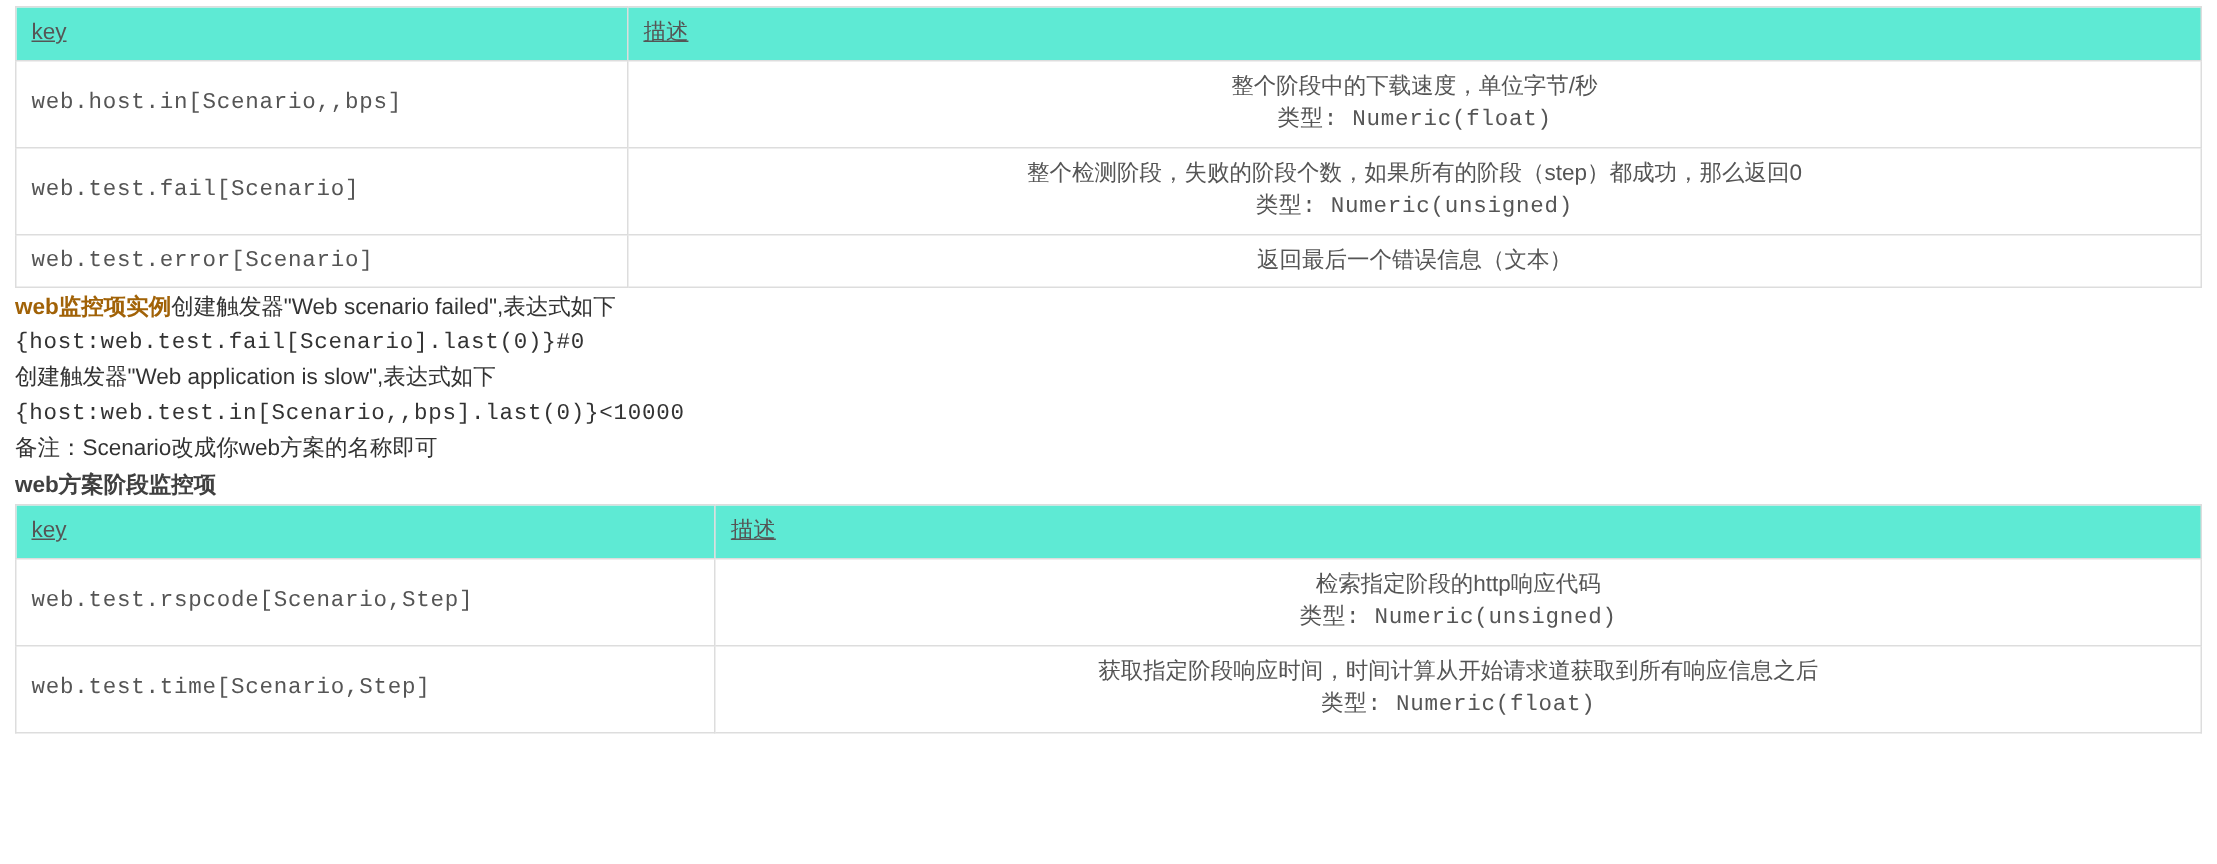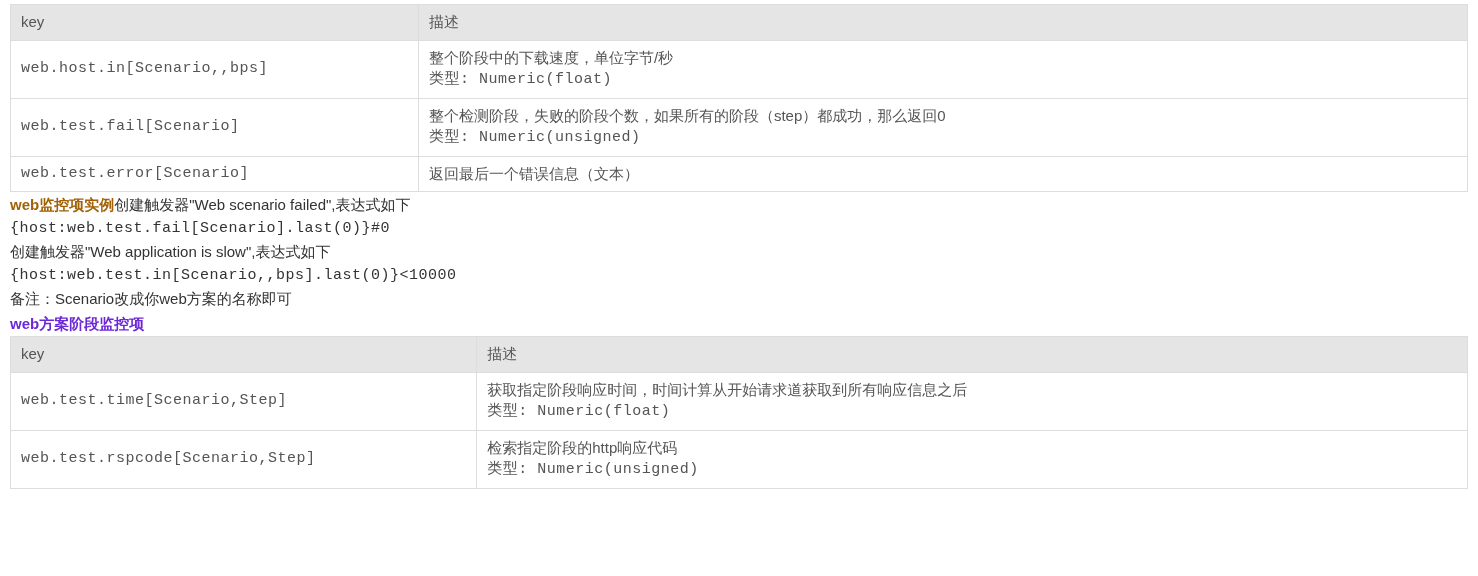--- a/index.html
+++ b/index.html
@@ -22,43 +22,45 @@
     }
     table th, table td {
       border: 1px solid #ddd;
       padding: 6px 10px;
       text-align: left;
       vertical-align: middle;
       font-weight: normal;
       color: #555;
     }
     table th {
-      background: #e5e5e5;
+      background: #5eead4;
       color: #555;
+      text-decoration: underline;
     }
     .col1-a { width: 28%; }
     .col1-b { width: 32%; }
     .mono {
       font-family: "Consolas", "Courier New", monospace;
       letter-spacing: 0.5px;
     }
     .desc-line {
       display: block;
+      text-align: center;
     }
     .para {
       margin: 1px 0;
       color: #333;
     }
     .bold {
       font-weight: bold;
       color: #a16207;
     }
     .heading {
       font-weight: bold;
-      color: #6d28d9;
+      color: #404040;
       margin-top: 2px;
       margin-bottom: 1px;
     }
   </style>
 </head>
 <body>
 
 <table>
   <thead>
     <tr>
@@ -101,27 +103,27 @@
 
 <table>
   <thead>
     <tr>
       <th class="col1-b">key</th>
       <th>描述</th>
     </tr>
   </thead>
   <tbody>
     <tr>
+      <td class="mono">web.test.rspcode[Scenario,Step]</td>
+      <td>
+        <span class="desc-line">检索指定阶段的http响应代码</span>
+        <span class="desc-line mono">类型: Numeric(unsigned)</span>
+      </td>
+    </tr>
+    <tr>
       <td class="mono">web.test.time[Scenario,Step]</td>
       <td>
         <span class="desc-line">获取指定阶段响应时间，时间计算从开始请求道获取到所有响应信息之后</span>
         <span class="desc-line mono">类型: Numeric(float)</span>
       </td>
     </tr>
-    <tr>
-      <td class="mono">web.test.rspcode[Scenario,Step]</td>
-      <td>
-        <span class="desc-line">检索指定阶段的http响应代码</span>
-        <span class="desc-line mono">类型: Numeric(unsigned)</span>
-      </td>
-    </tr>
   </tbody>
 </table>
 
 </body></html>

